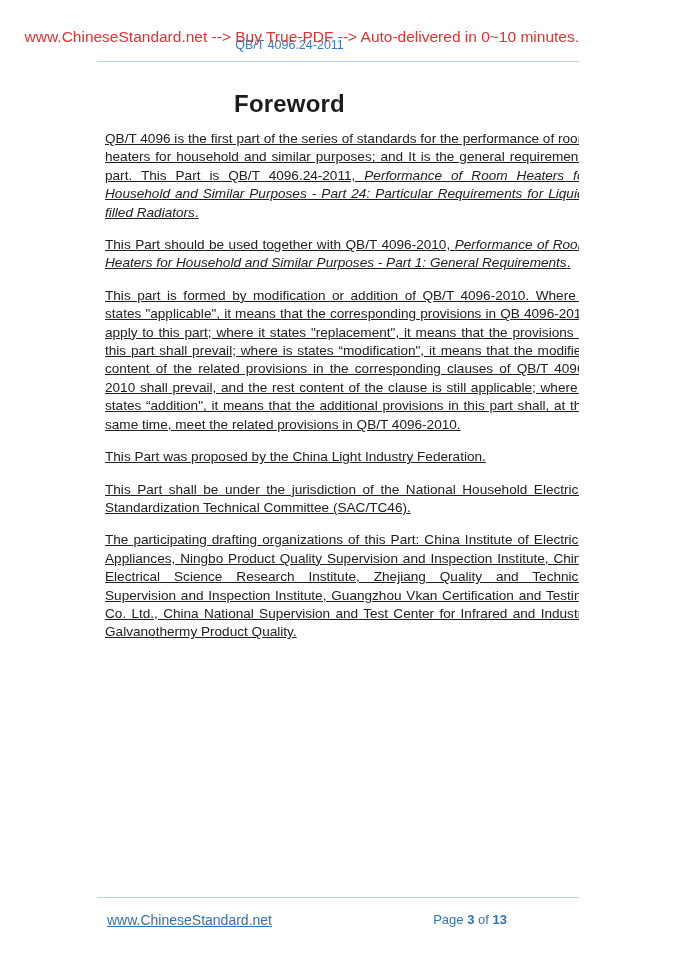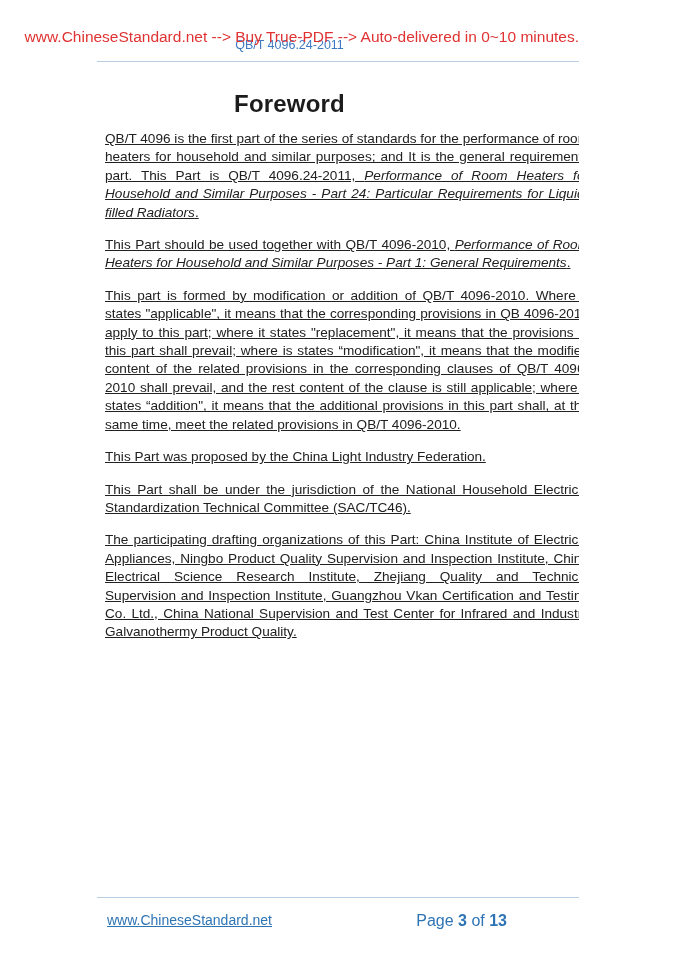--- a/index.html
+++ b/index.html
@@ -66,21 +66,21 @@
   
   .footer-link {
     position: absolute; top: 912px; left: 107px;
     font-size: 14px;
     color: #2e74b5;
     text-decoration: underline;
     cursor: pointer;
   }
   .footer-page {
     position: absolute; top: 912px; right: 72px;
-    font-size: 16px;
+    font-size: 13px;
     color: #2e74b5;
   }
   .footer-page b { font-weight: bold; }
 </style>
 </head>
 <body>
 
 <div class="page">
 
   <div class="header-docnum">QB/T 4096.24-2011</div>

